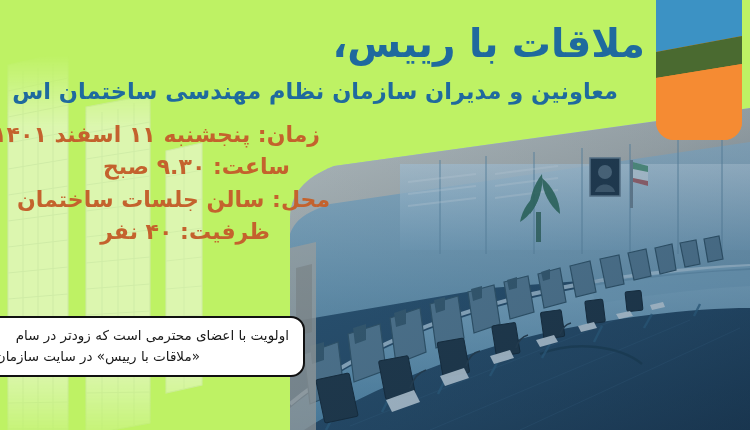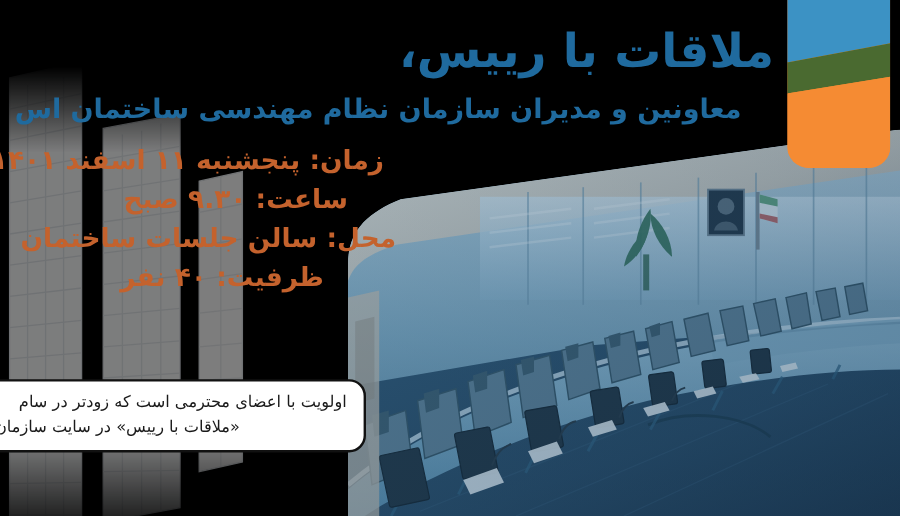--- a/index.html
+++ b/index.html
@@ -10,21 +10,21 @@
     height: 430px;
     overflow: hidden;
     background: #ffffff;
     font-family: "DejaVu Sans", "Liberation Sans", sans-serif;
   }
 
   .poster {
     position: relative;
     width: 750px;
     height: 430px;
-    background: #000000;
+    background: #bef264;
     overflow: hidden;
   }
 
   
   .watermark {
     position: absolute;
     left: -10px;
     top: 55px;
     width: 230px;
     height: 400px;

